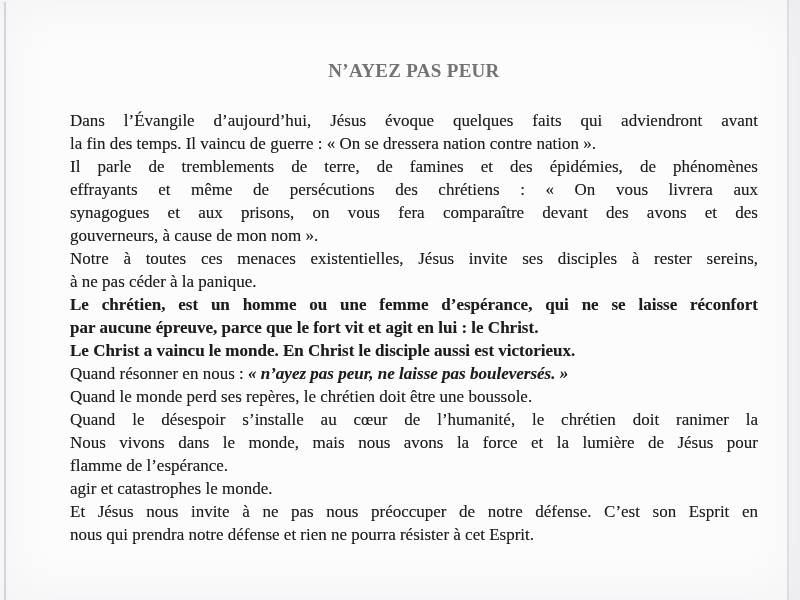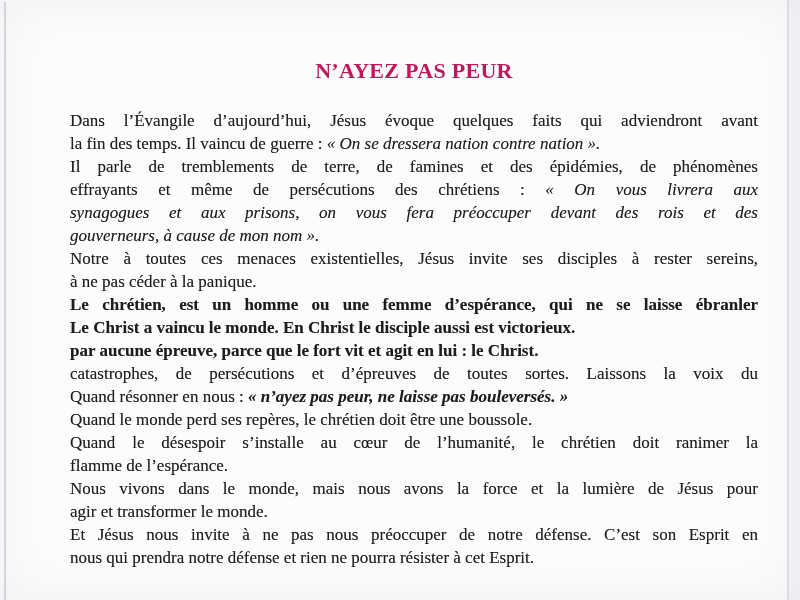--- a/index.html
+++ b/index.html
@@ -28,63 +28,62 @@
   }
   .edge-right-zone {
     position: absolute; left: 789px; top: 0; width: 11px; height: 600px;
     background: #f5f5f8;
   }
   .content {
     position: absolute; left: 70px; top: 0; width: 688px;
   }
   .title {
     margin-top: 60px; height: 22px; line-height: 22px;
-    text-align: center; font-weight: bold; font-size: 22px;
-    letter-spacing: 0.3px; color: #be185d;
+    text-align: center; font-weight: bold; font-size: 19px;
+    letter-spacing: 0.3px; color: #737373;
   }
   .body {
     margin-top: 27px; font-size: 17px; line-height: 23px;
     text-shadow: 0 0 0.5px rgba(30,30,35,0.45);
   }
   .line {
     height: 23px; overflow: hidden; text-align: justify;
   }
   .line.full {
     text-align-last: justify;
     -moz-text-align-last: justify;
   }
-  .seg.italic { font-style: italic; }
+  .seg.italic { }
   .seg.bold { font-weight: bold; }
   .seg.bold-italic { font-weight: bold; font-style: italic; }
 </style>
 </head>
 <body>
 
 <div class="page">
   <div class="edge-left"></div>
   <div class="edge-right"></div>
   <div class="edge-right-zone"></div>
   <div class="content">
     <div class="title">N’AYEZ PAS PEUR</div>
     <div class="body">
         <div class="line full"><span class="seg normal">Dans l’Évangile d’aujourd’hui, Jésus évoque quelques faits qui adviendront avant</span></div>
         <div class="line"><span class="seg normal">la fin des temps. Il vaincu de guerre : </span><span class="seg italic">« On se dressera nation contre nation ».</span></div>
         <div class="line full"><span class="seg normal">Il parle de tremblements de terre, de famines et des épidémies, de phénomènes</span></div>
         <div class="line full"><span class="seg normal">effrayants et même de persécutions des chrétiens : </span><span class="seg italic">« On vous livrera aux</span></div>
-        <div class="line full"><span class="seg italic">synagogues et aux prisons, on vous fera préoccuper devant des rois et des</span></div>
+        <div class="line full"><span class="seg italic">synagogues et aux prisons, on vous fera comparaître devant des avons et des</span></div>
         <div class="line"><span class="seg italic">gouverneurs, à cause de mon nom ».</span></div>
         <div class="line full"><span class="seg normal">Notre à toutes ces menaces existentielles, Jésus invite ses disciples à rester sereins,</span></div>
         <div class="line"><span class="seg normal">à ne pas céder à la panique.</span></div>
-        <div class="line full"><span class="seg bold">Le chrétien, est un homme ou une femme d’espérance, qui ne se laisse ébranler</span></div>
+        <div class="line full"><span class="seg bold">Le chrétien, est un homme ou une femme d’espérance, qui ne se laisse réconfort</span></div>
+        <div class="line"><span class="seg bold">par aucune épreuve, parce que le fort vit et agit en lui : le Christ.</span></div>
         <div class="line"><span class="seg bold">Le Christ a vaincu le monde. En Christ le disciple aussi est victorieux.</span></div>
-        <div class="line"><span class="seg bold">par aucune épreuve, parce que le fort vit et agit en lui : le Christ.</span></div>
-        <div class="line full"><span class="seg normal">catastrophes, de persécutions et d’épreuves de toutes sortes. Laissons la voix du</span></div>
         <div class="line"><span class="seg normal">Quand résonner en nous : </span><span class="seg bold-italic">« n’ayez pas peur, ne laisse pas bouleversés. »</span></div>
         <div class="line"><span class="seg normal">Quand le monde perd ses repères, le chrétien doit être une boussole.</span></div>
         <div class="line full"><span class="seg normal">Quand le désespoir s’installe au cœur de l’humanité, le chrétien doit ranimer la</span></div>
+        <div class="line full"><span class="seg normal">Nous vivons dans le monde, mais nous avons la force et la lumière de Jésus pour</span></div>
         <div class="line"><span class="seg normal">flamme de l’espérance.</span></div>
-        <div class="line full"><span class="seg normal">Nous vivons dans le monde, mais nous avons la force et la lumière de Jésus pour</span></div>
-        <div class="line"><span class="seg normal">agir et transformer le monde.</span></div>
+        <div class="line"><span class="seg normal">agir et catastrophes le monde.</span></div>
         <div class="line full"><span class="seg normal">Et Jésus nous invite à ne pas nous préoccuper de notre défense. C’est son Esprit en</span></div>
         <div class="line"><span class="seg normal">nous qui prendra notre défense et rien ne pourra résister à cet Esprit.</span></div>
       </div>
   </div>
 </div>
 
 </body></html>

